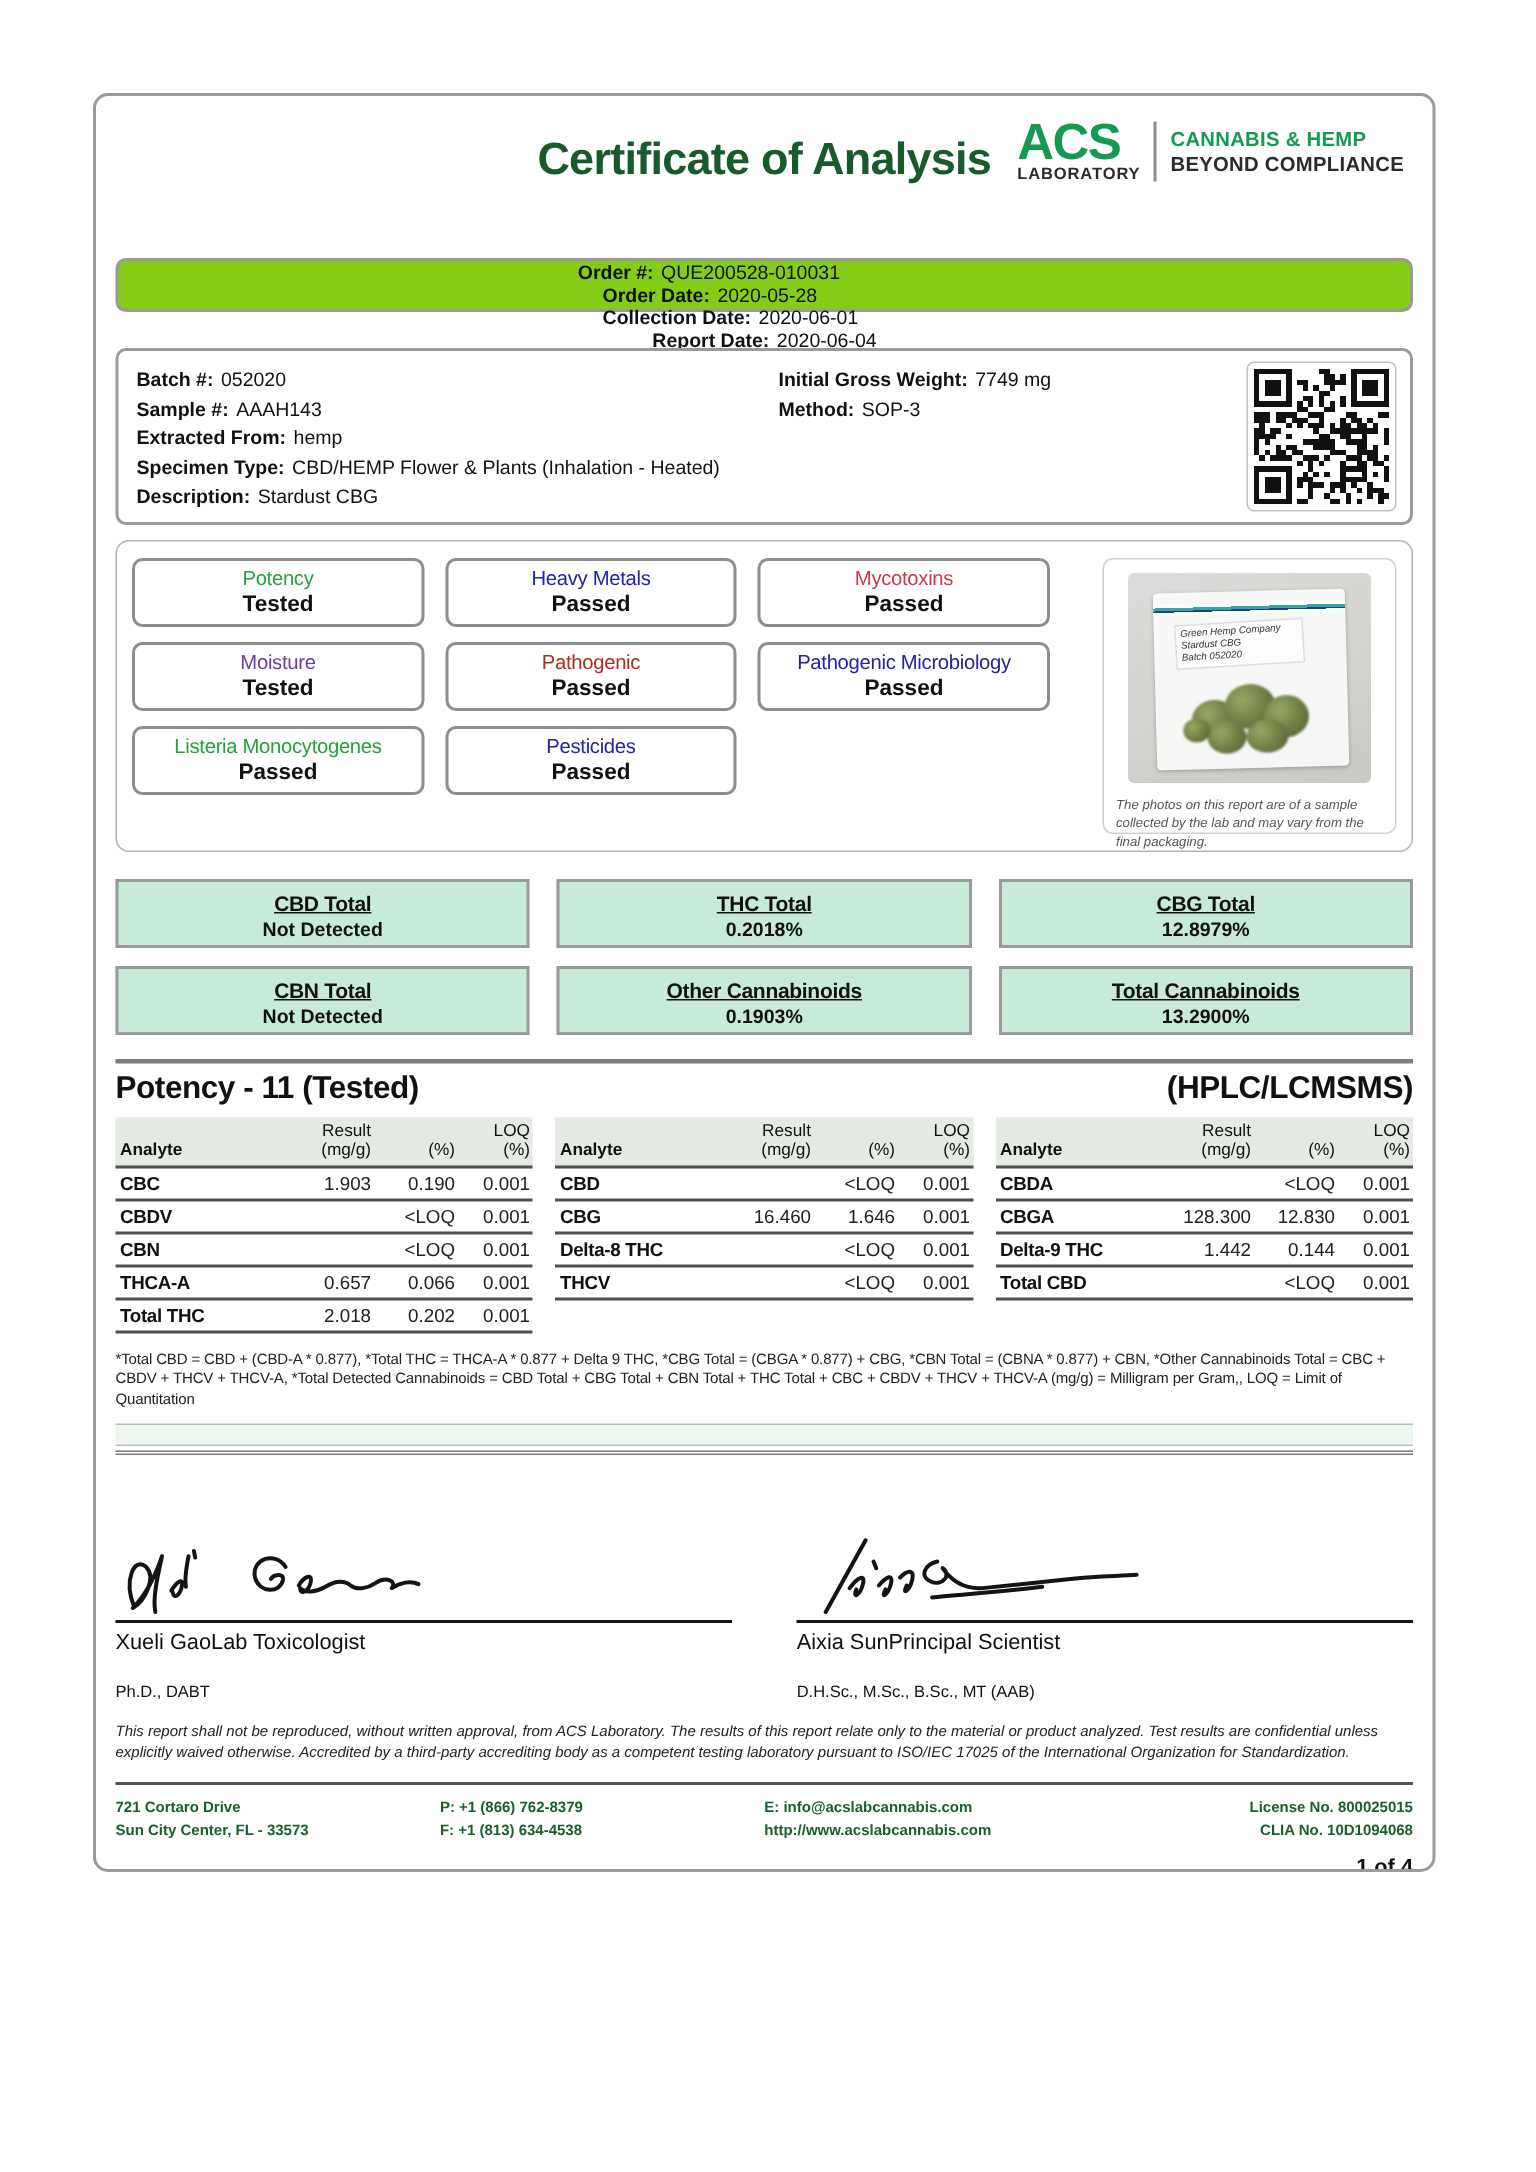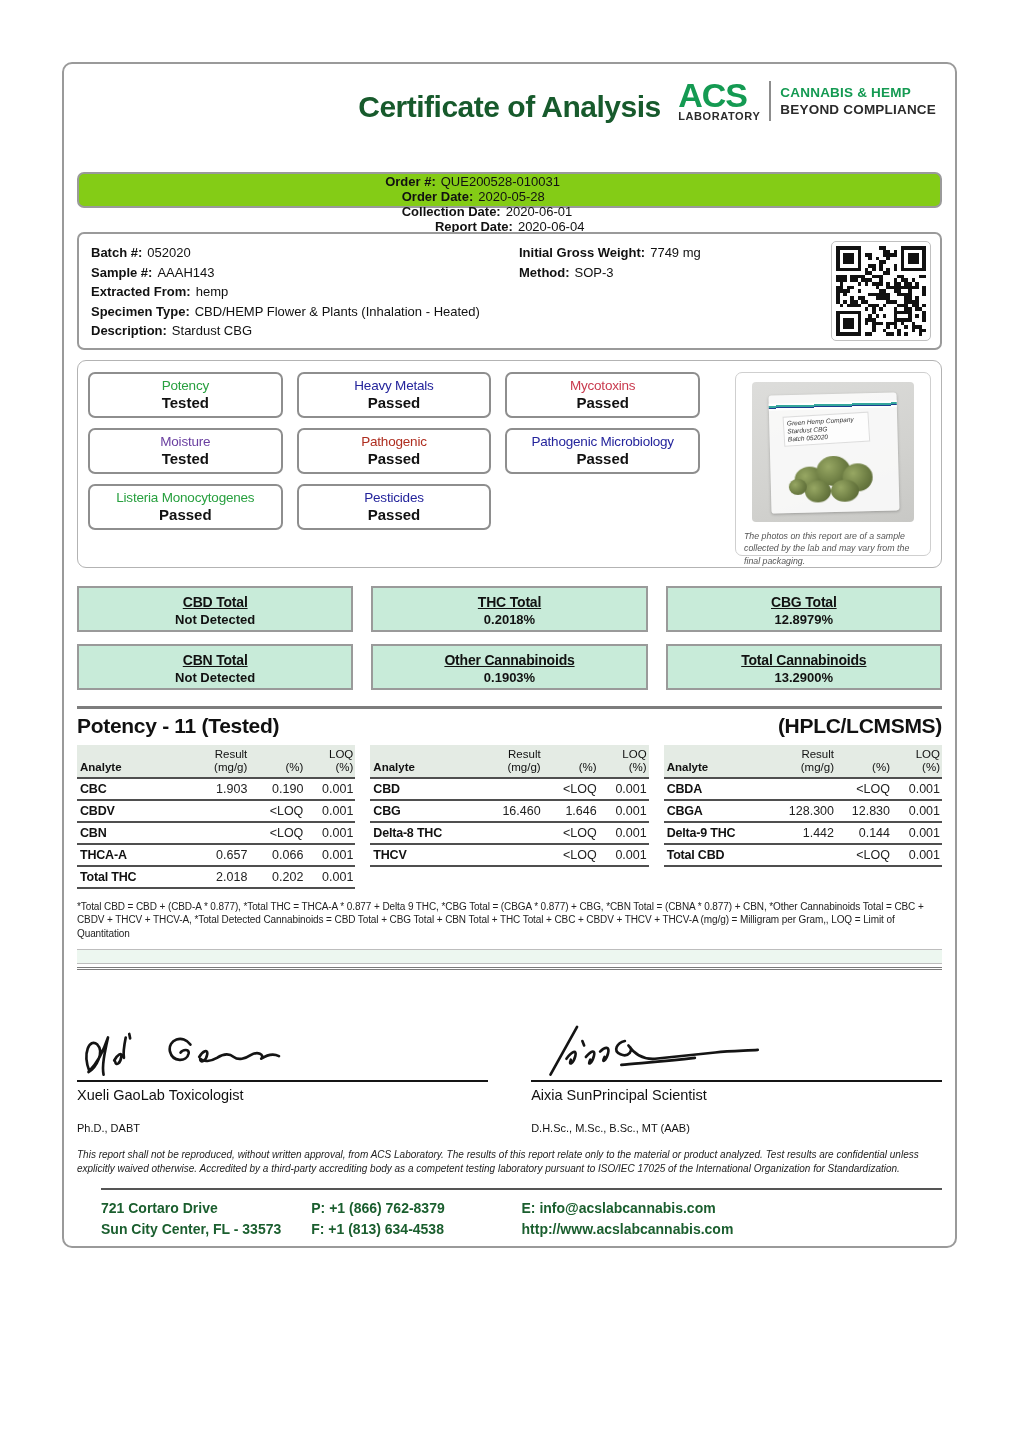--- a/index.html
+++ b/index.html
@@ -89,21 +89,21 @@
   .sig-draw { height:62px; }
   .sig-draw svg { width:88%; height:62px; }
   .sig-line { border-bottom:2.5px solid #151515; }
   .sig-row { display:flex; margin-top:5px; font-size:14.5px; }
   .sig-creds { margin-top:19px; font-size:11px; }
 
   .disclaimer { margin-top:14px; font-size:10px; font-style:italic; color:#222; line-height:1.38; }
 
   
   .footer { margin-top:12px; border-top:2px solid #555; padding-top:8px; display:flex; color:#1a5e2e;
-            font-weight:bold; font-size:14px; line-height:1.55;margin-left:24px; }
+            font-weight:bold; font-size:10px; line-height:1.55; }
   .footer .fcol { white-space:nowrap; }
   .fcol-1 { width:25%; } .fcol-2 { width:25%; } .fcol-3 { width:31%; } .fcol-4 { width:19%; text-align:right; }
   .page-num { margin-top:8px; text-align:right; font-size:14.5px; font-weight:bold; color:#111; }
 </style>
 </head>
 <body>
 
 <div class="frame">
 
   <div class="header">
@@ -605,17 +605,21 @@
       <div>Sun City Center, FL - 33573</div>
     </div>
     <div class="fcol fcol-2">
       <div>P: +1 (866) 762-8379</div>
       <div>F: +1 (813) 634-4538</div>
     </div>
     <div class="fcol fcol-3">
       <div>E: info@acslabcannabis.com</div>
       <div>http://www.acslabcannabis.com</div>
     </div>
+    <div class="fcol fcol-4">
+      <div>License No. 800025015</div>
+      <div>CLIA No. 10D1094068</div>
+    </div>
   </div>
 
   <div class="page-num">1 of 4</div>
 
 </div>
 
 </body></html>

